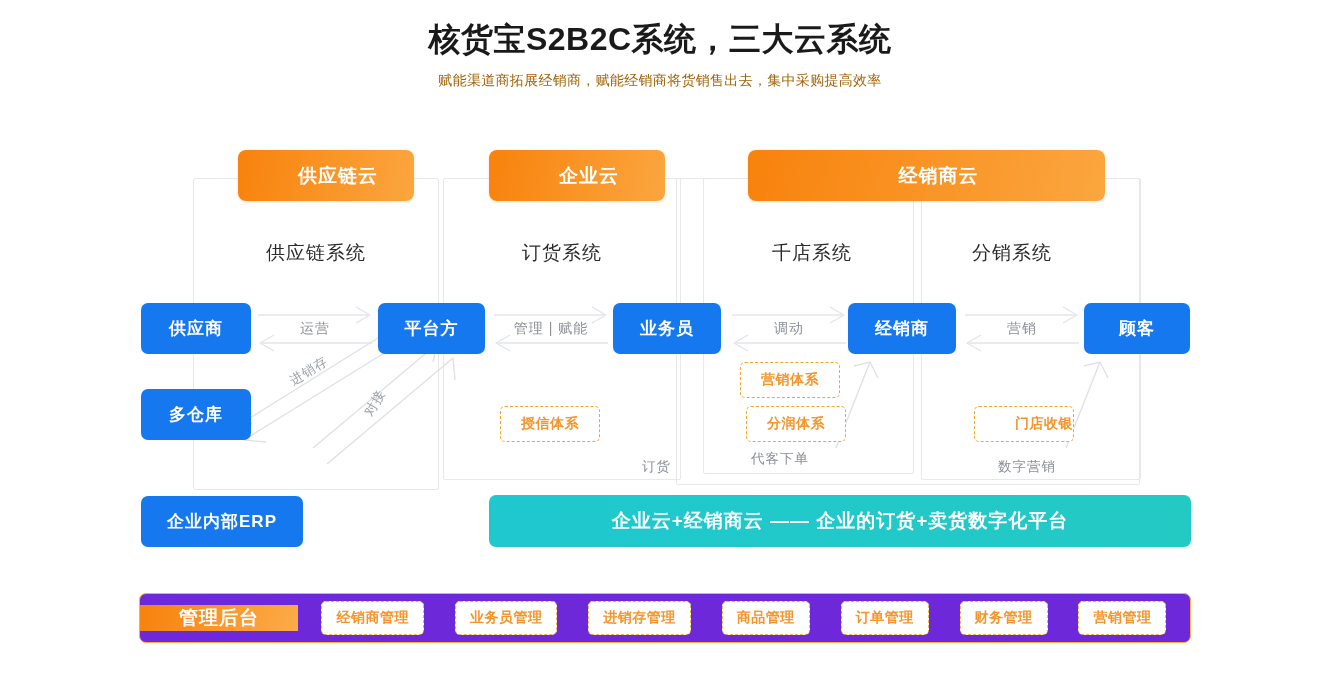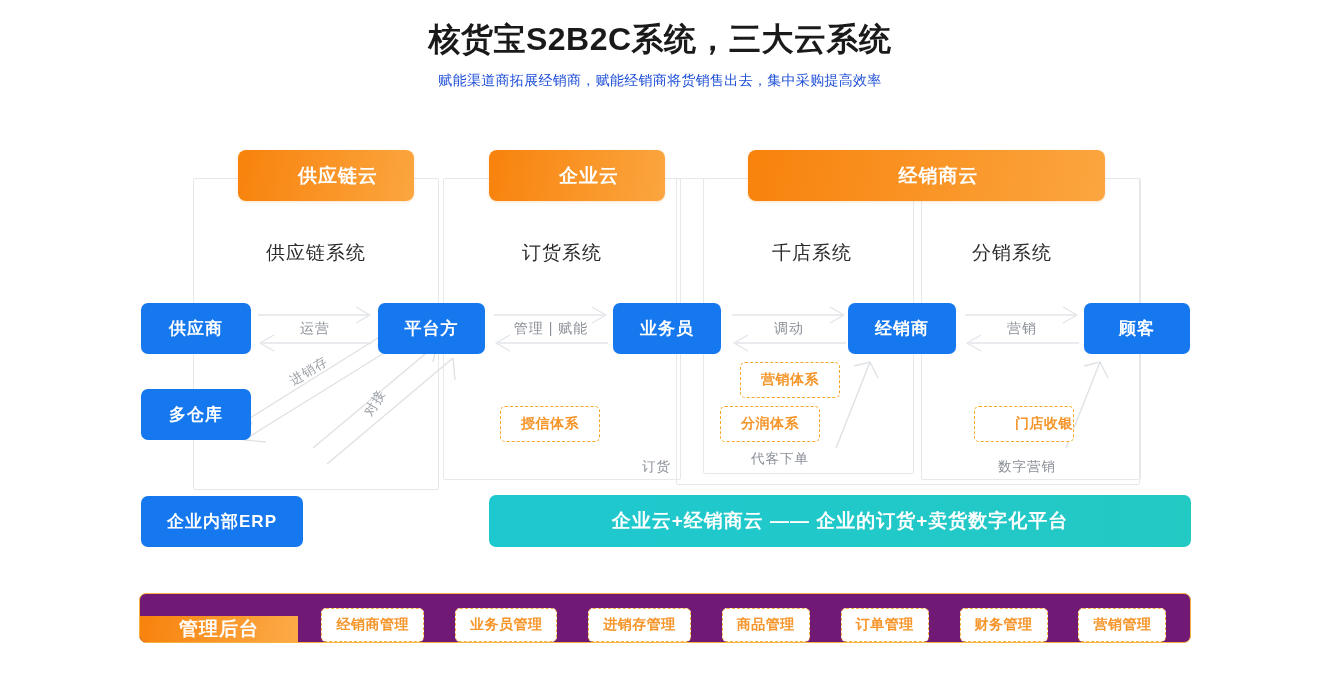--- a/index.html
+++ b/index.html
@@ -10,21 +10,21 @@
   }
   #stage{position:absolute;left:0;top:0;width:1320px;height:678px;}
 
   
   .title{
     position:absolute;left:0;top:18px;width:1320px;text-align:center;
     font-size:32px;font-weight:bold;color:#1a1a1a;letter-spacing:.5px;
   }
   .subtitle{
     position:absolute;left:0;top:72px;width:1320px;text-align:center;
-    font-size:14px;color:#1d4ed8;letter-spacing:.3px;
+    font-size:14px;color:#a16207;letter-spacing:.3px;
   }
 
   
   .frame{position:absolute;border:1px solid #e6e8ea;border-radius:2px;box-sizing:border-box;background:transparent;}
 
   
   .cloud{
     position:absolute;border-radius:8px;display:flex;align-items:center;justify-content:center;
     color:#fff;font-size:19px;font-weight:bold;letter-spacing:1px;
     background:linear-gradient(100deg,#f8820c 0%,#fba63f 100%);
@@ -74,21 +74,21 @@
   
   .teal{
     position:absolute;border-radius:7px;display:flex;align-items:center;justify-content:center;
     background:linear-gradient(90deg,#1ec8cf 0%,#23c9c3 100%);
     color:#fff;font-size:19px;font-weight:bold;letter-spacing:1px;white-space:nowrap;
   }
 
   
   .adminbar{
     position:absolute;border:1.4px solid #f7b23f;border-radius:7px;box-sizing:border-box;
-    background:#701a75;display:flex;align-items:flex-end;overflow:hidden;font-family:Liberation Mono, monospace;
+    background:#6d28d9;display:flex;align-items:center;overflow:hidden;font-family:Liberation Mono, monospace;
   }
   .adminlabel{
     width:158px;flex:0 0 158px;display:flex;align-items:center;justify-content:center;
     background:linear-gradient(100deg,#f8820c 0%,#fcab48 100%);
     color:#fff;font-size:19px;font-weight:bold;letter-spacing:1px;
   }
   .adminitems{flex:1;display:flex;align-items:center;justify-content:space-around;padding:0 8px;}
   .admintag{
     border:1.6px dashed #f7b23f;border-radius:5px;color:#f5952a;
     font-size:14px;font-weight:bold;letter-spacing:.5px;white-space:nowrap;
@@ -235,21 +235,21 @@
   <div class="bluebox" style="left:141px;top:496px;width:162px;height:51px;">
     <span>企业内部ERP</span>
   </div>
 
   <div class="dashtag" style="left:500px;top:406px;width:98px;height:34px;">
     <span>授信体系</span>
   </div>
   <div class="dashtag" style="left:740px;top:362px;width:98px;height:34px;">
     <span>营销体系</span>
   </div>
-  <div class="dashtag" style="left:720px;top:406px;width:98px;height:34px;">
+  <div class="dashtag" style="left:746px;top:406px;width:98px;height:34px;">
     <span>分润体系</span>
   </div>
   <div class="dashtag" style="left:974px;top:406px;width:98px;height:34px;justify-content:flex-end;">
     <span>门店收银</span>
   </div>
 
   <div class="cap" style="left:642px;top:458px;">订货</div>
   <div class="cap" style="left:751px;top:450px;">代客下单</div>
   <div class="cap" style="left:998px;top:458px;">数字营销</div>
 

